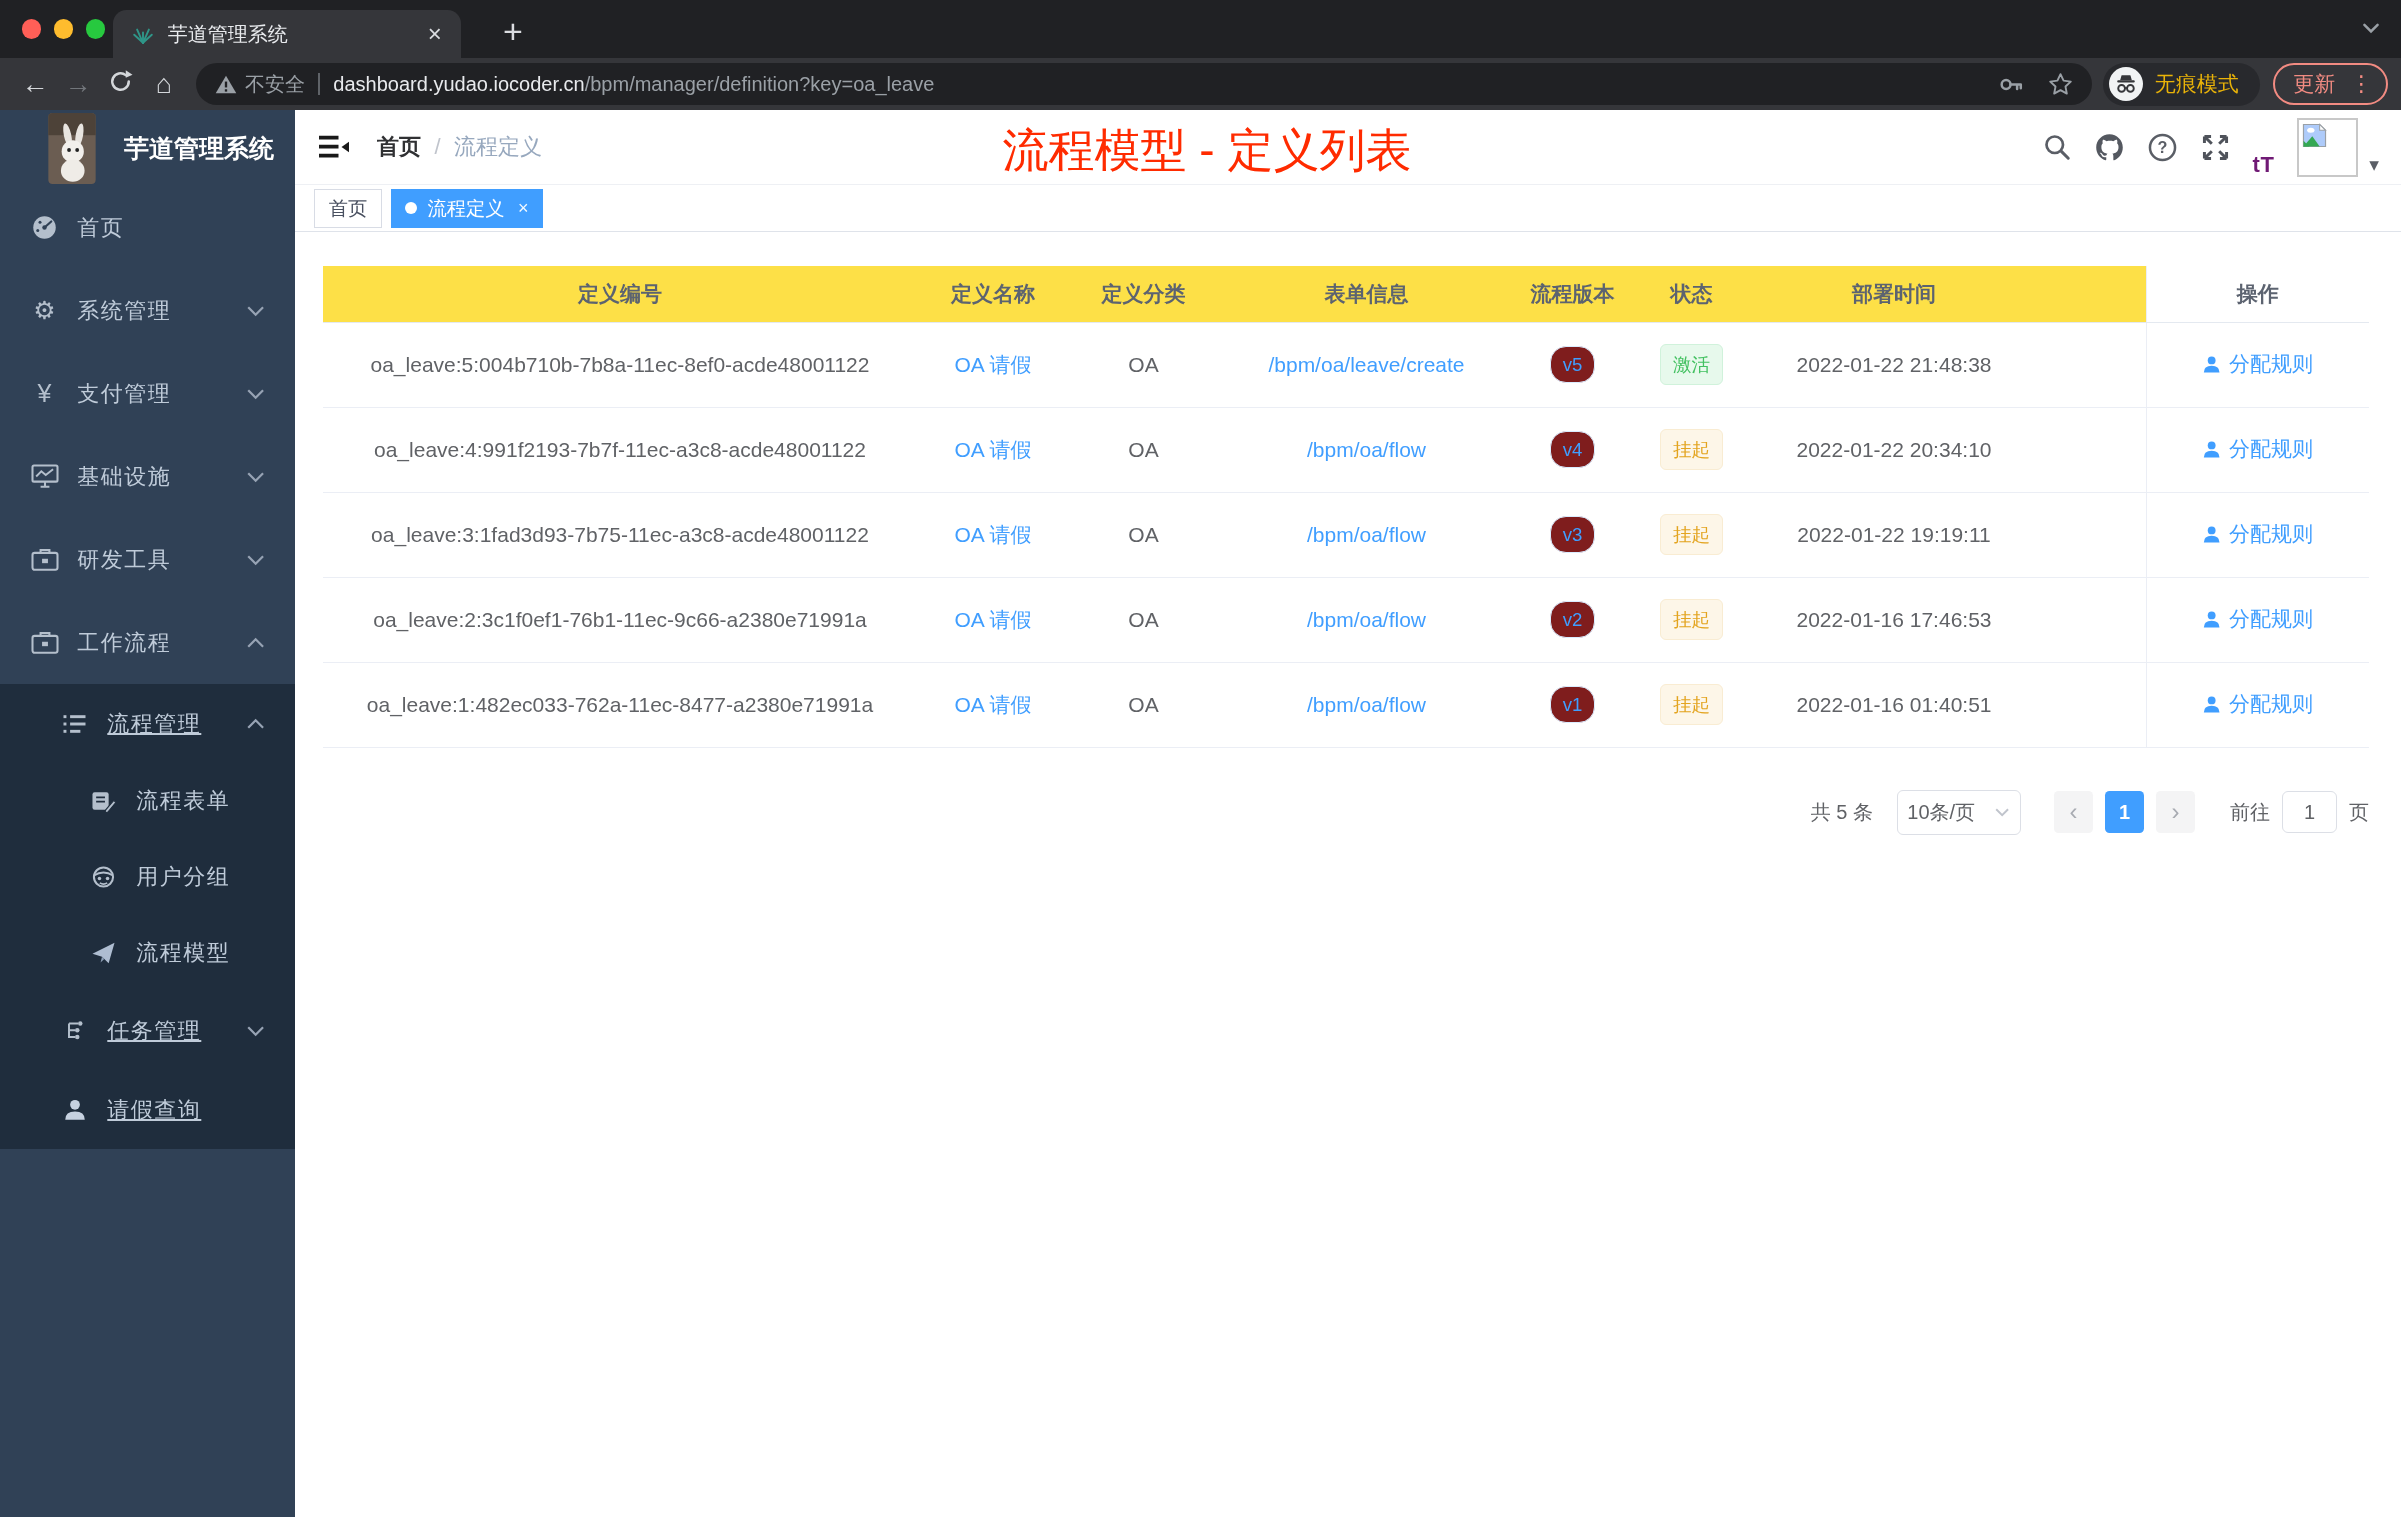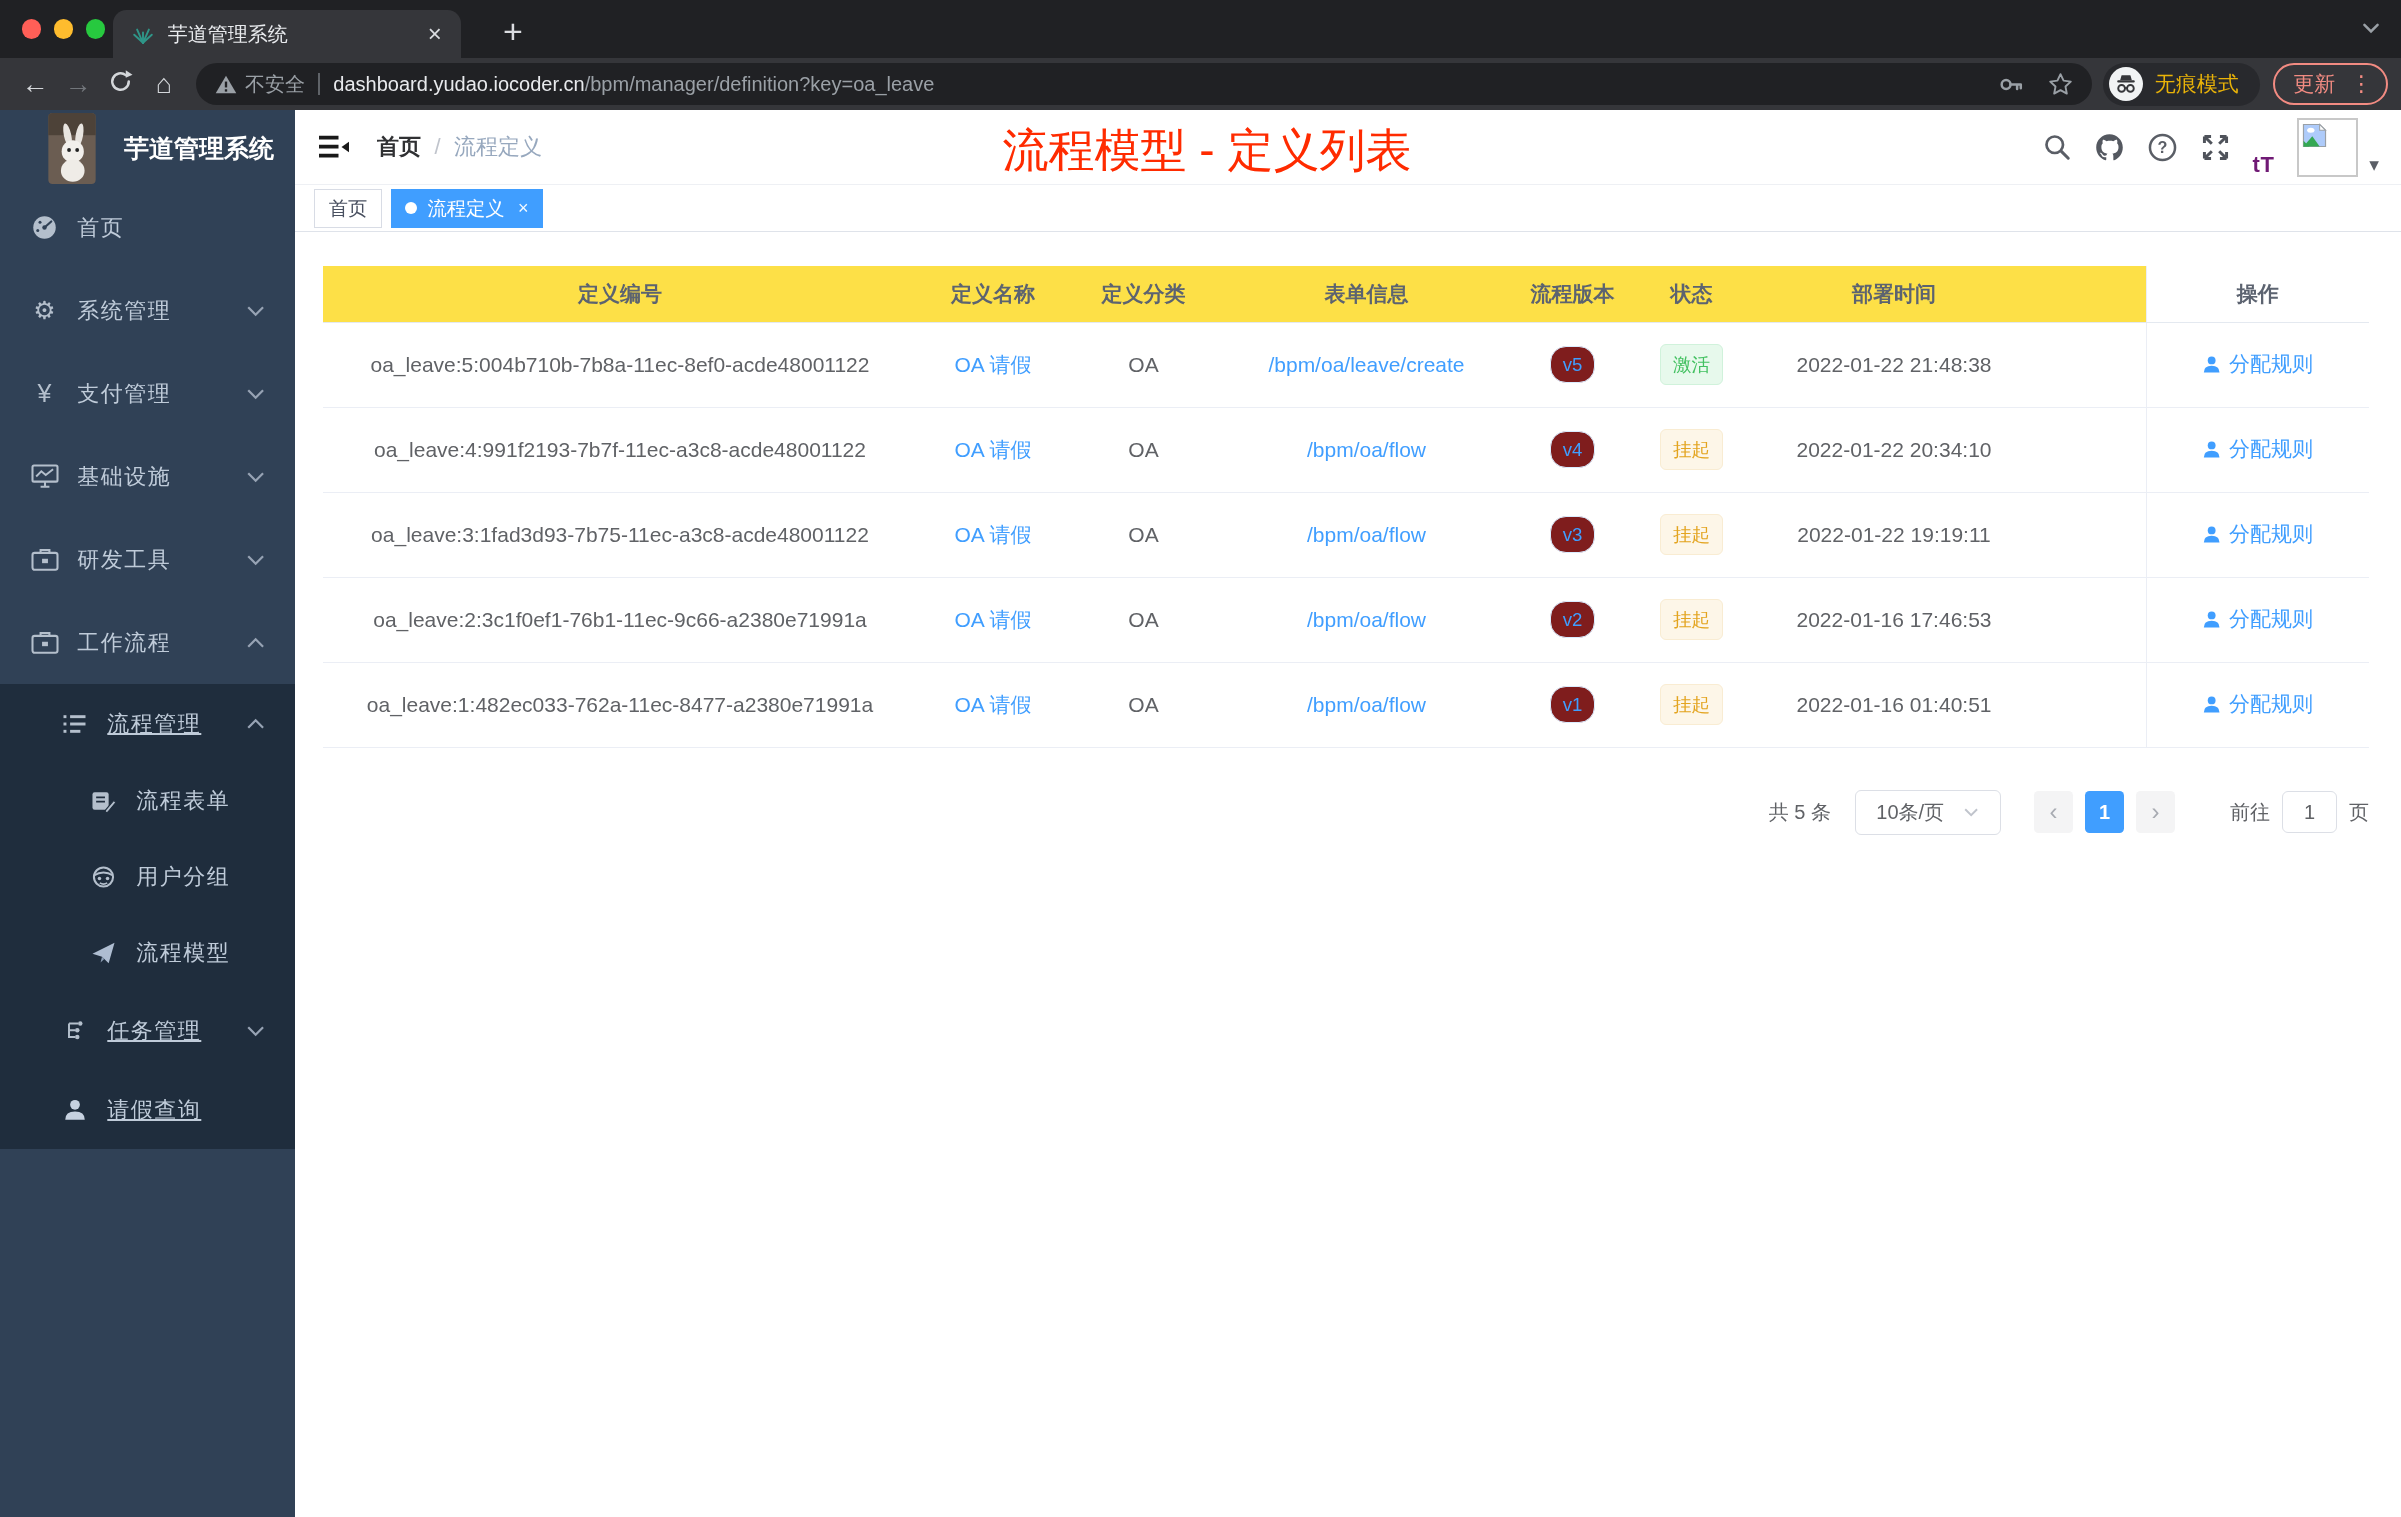--- a/index.html
+++ b/index.html
@@ -91,26 +91,26 @@
   .vtag { display:inline-block; padding:6.7px 12px; background:#7f1d1d; border:1.5px solid #d9ecff;
     border-radius:16px; color:#409eff; font-size:18.6px; }
   .stag { display:inline-block; padding:6.7px 12px; border-radius:6px; font-size:18.6px; }
   .stag.success { background:#e7f9ec; border:1.5px solid #d0f2db; color:#43c161; }
   .stag.warning { background:#fdf6e8; border:1.5px solid #f9ecd2; color:#e3a41f; }
   .action { color:#409eff; display:inline-flex; align-items:center; gap:7.4px; }
 
   .pager { width:2046px; display:flex; align-items:center; justify-content:flex-end; margin-top:42px;
     font-size:20px; color:#606266; gap:12px; }
   .ptotal { margin-right:12px; }
-  .psel { width:146px; height:45px; border:1.5px solid #dcdfe6; border-radius:6px; display:flex;
+  .psel { width:124px; height:45px; border:1.5px solid #dcdfe6; border-radius:6px; display:flex;
     align-items:center; justify-content:center; gap:19.3px; color:#606266; margin-right:21px; background:#fff;}
   .pbtn { min-width:39px; height:42px; background:#f4f4f5; border-radius:4.5px; display:flex;
     align-items:center; justify-content:center; color:#a8abb2; font-size:24px; }
   .pbtn.page { background:#409eff; color:#fff; font-weight:700; font-size:20px; }
-  .pgoto { margin-left:43px; display:flex; align-items:center; gap:12px; }
+  .pgoto { margin-left:23px; display:flex; align-items:center; gap:12px; }
   .pinput { width:55px; height:42px; border:1.5px solid #dcdfe6; border-radius:6px; text-align:center;
     font-size:20px; color:#606266; outline:none; }
 </style>
 </head>
 <body>
 
 <div class="chrome">
   <div class="tabstrip">
     <div class="lights">
       <span class="light red"></span>

